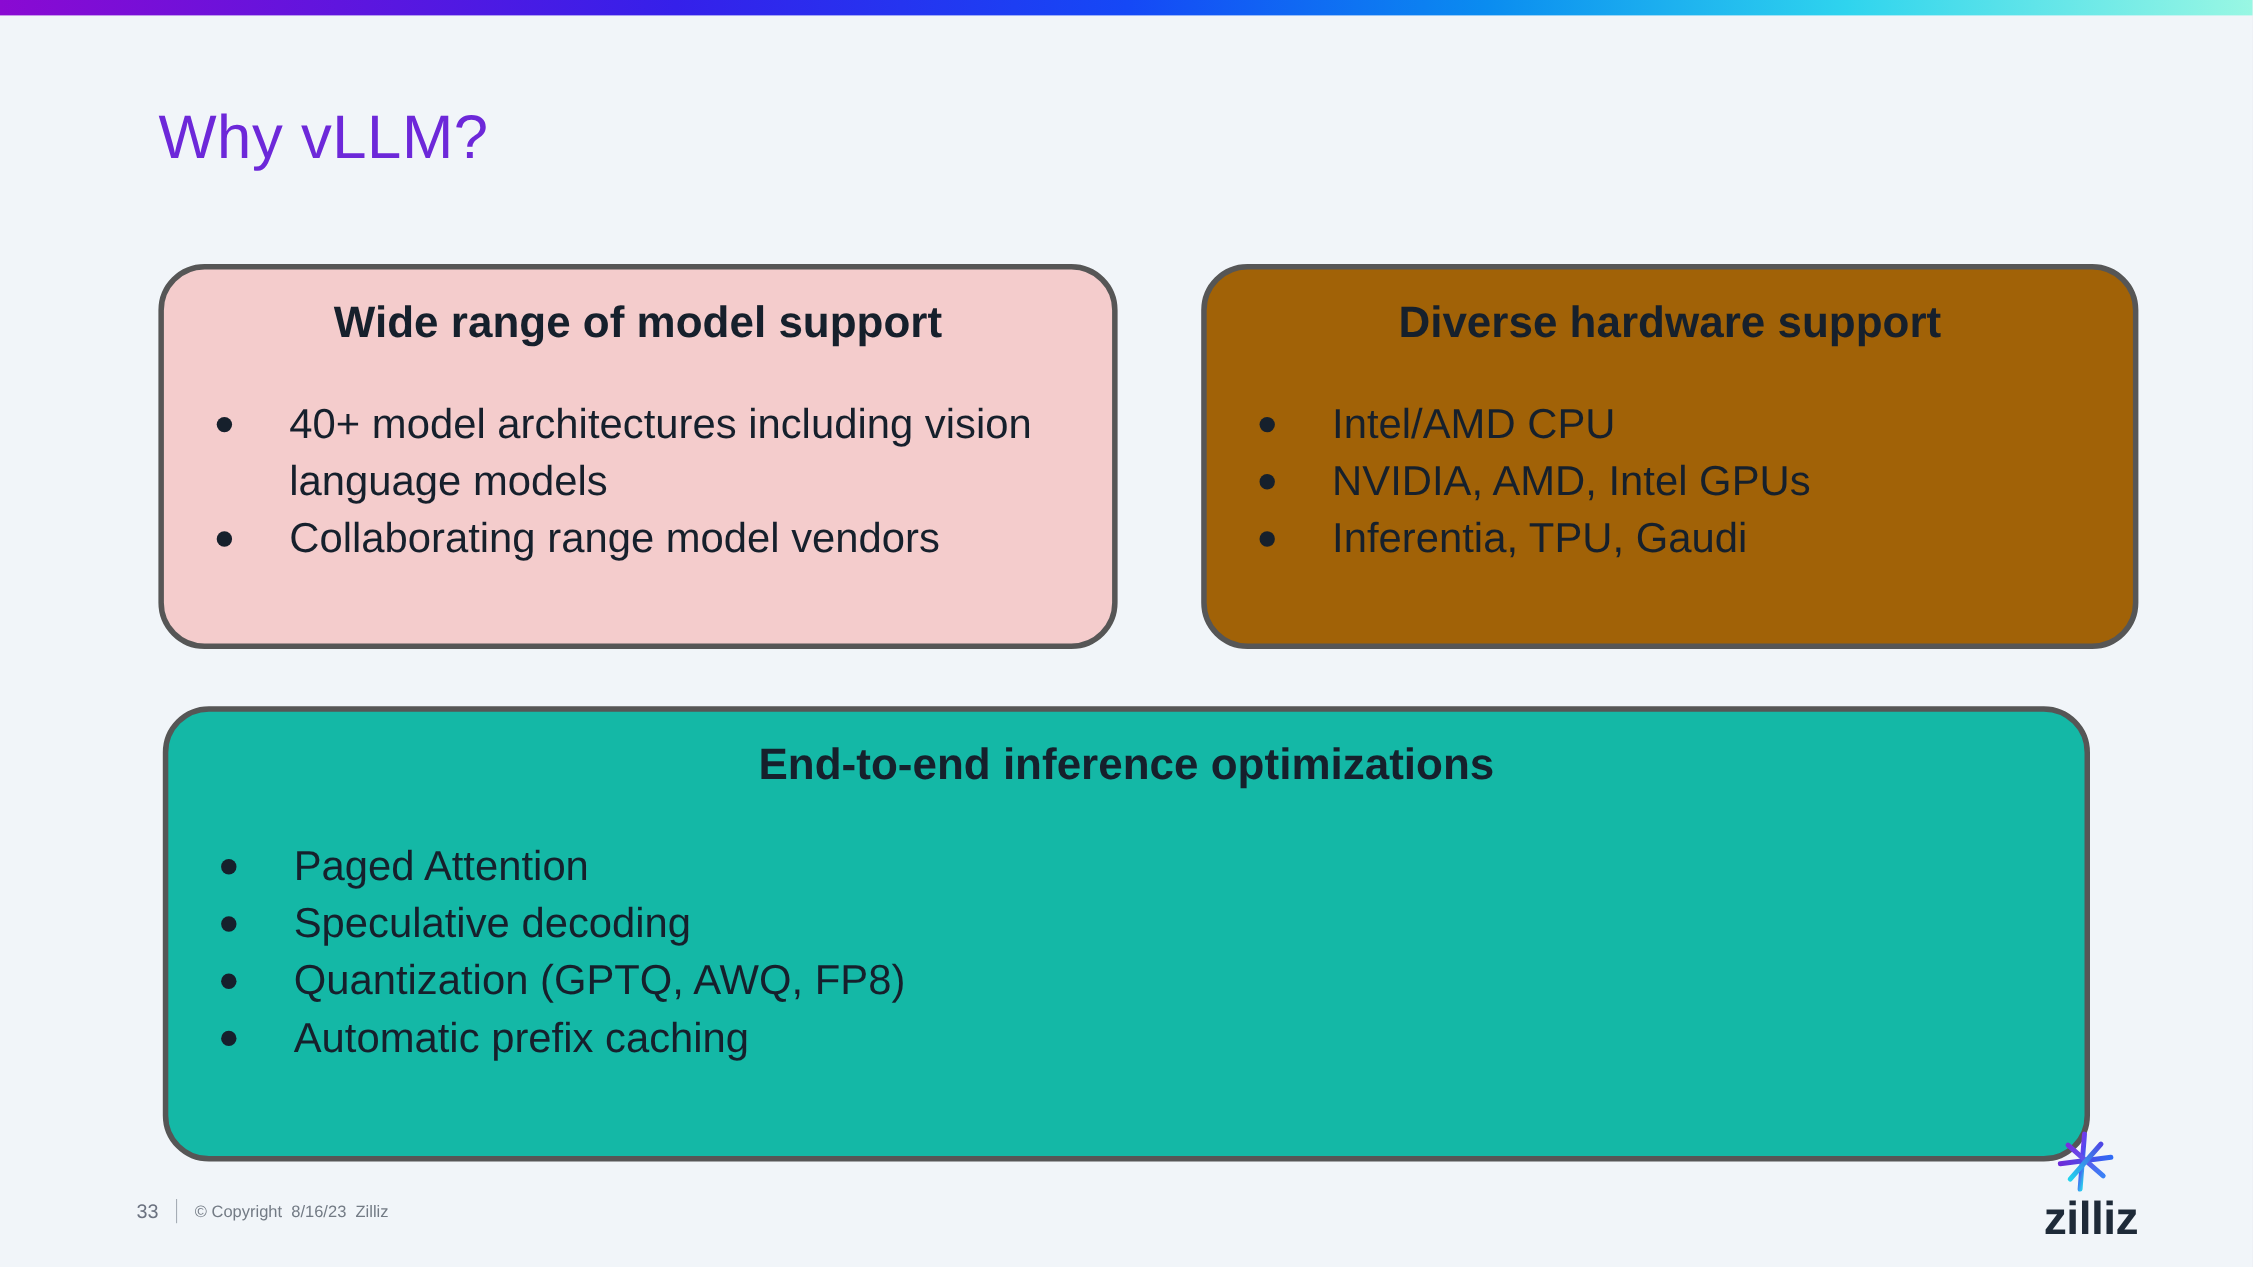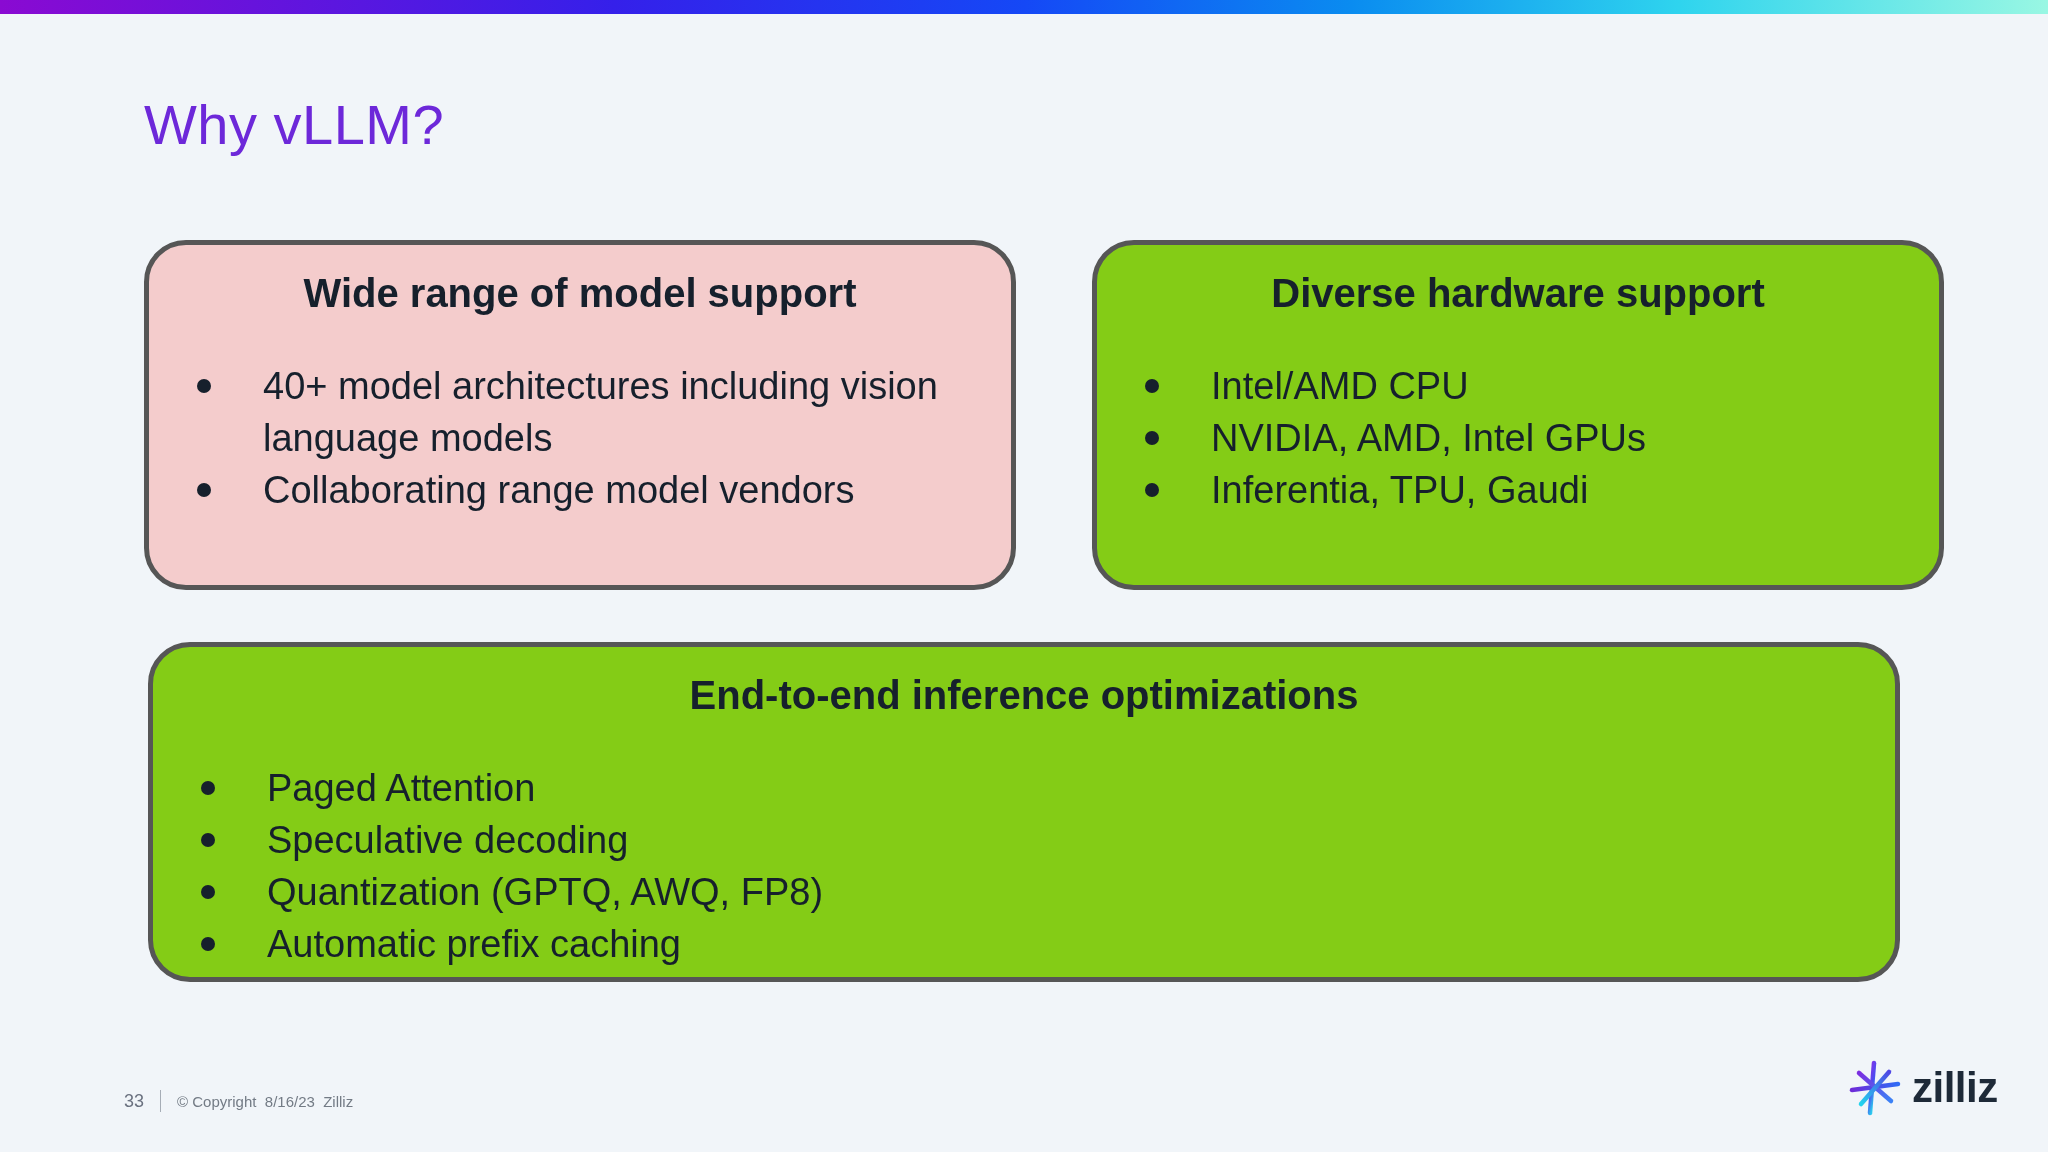--- a/index.html
+++ b/index.html
@@ -47,26 +47,26 @@
     box-sizing: border-box;
   }
   .box-model-support {
     left: 144px; top: 240px;
     width: 872px; height: 350px;
     background: #f4cccc;
   }
   .box-hardware-support {
     left: 1092px; top: 240px;
     width: 852px; height: 350px;
-    background: #84cc16;
+    background: #a16207;
   }
   .box-inference-optimizations {
     left: 148px; top: 642px;
-    width: 1752px; height: 340px;
-    background: #84cc16;
+    width: 1752px; height: 414px;
+    background: #14b8a6;
   }
   .box-title {
     margin-top: 26px;
     text-align: center;
     font-size: 40px;
     font-weight: 700;
     color: #16202c;
   }
   .bullets {
     margin-top: 44px;
@@ -110,23 +110,24 @@
     margin: 0 16px;
   }
   .copyright {
     font-size: 15px;
     white-space: pre;
     color: #737b85;
   }
   .logo {
     position: absolute;
     left: 1848px;
-    top: 1060px;
+    top: 1028px;
     display: flex;
     align-items: center;
+    flex-direction: column;
   }
   .logo-star {
     width: 54px;
     height: 56px;
   }
   .logo-text {
     margin-left: 10px;
     font-size: 42px;
     font-weight: 600;
     color: #1e2a38;

